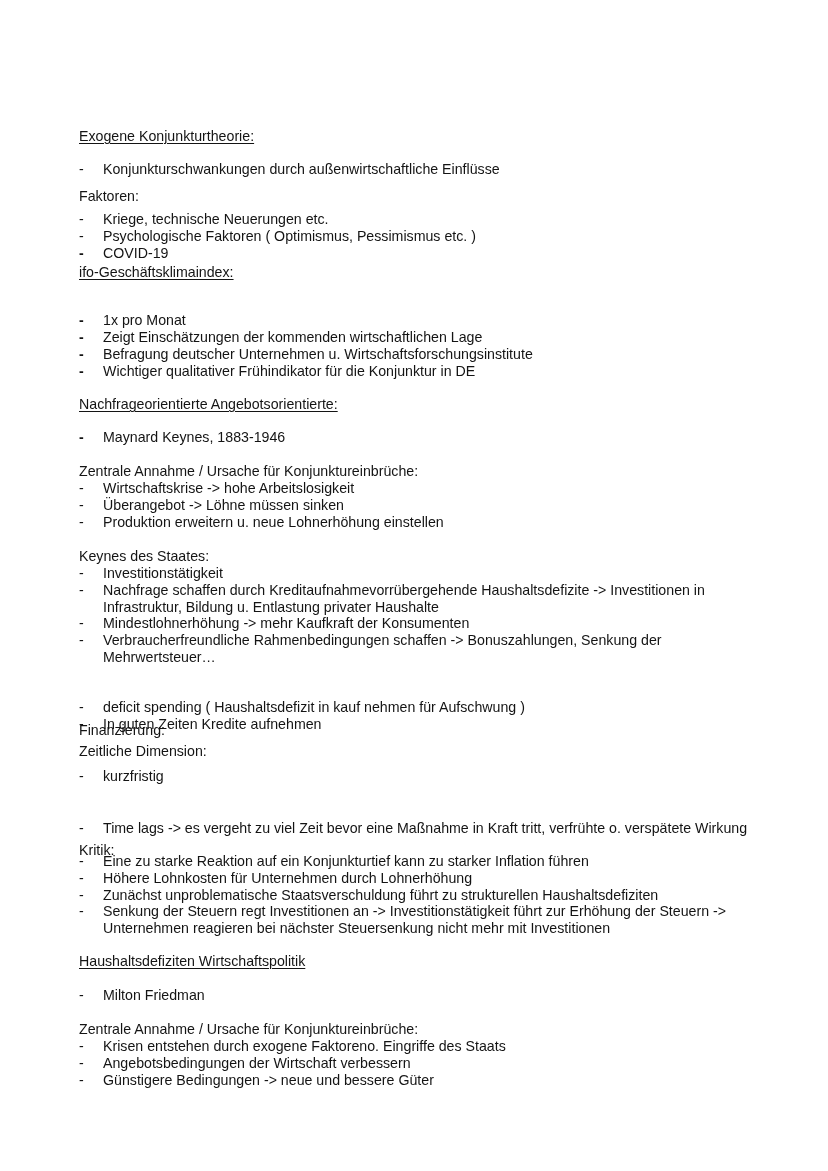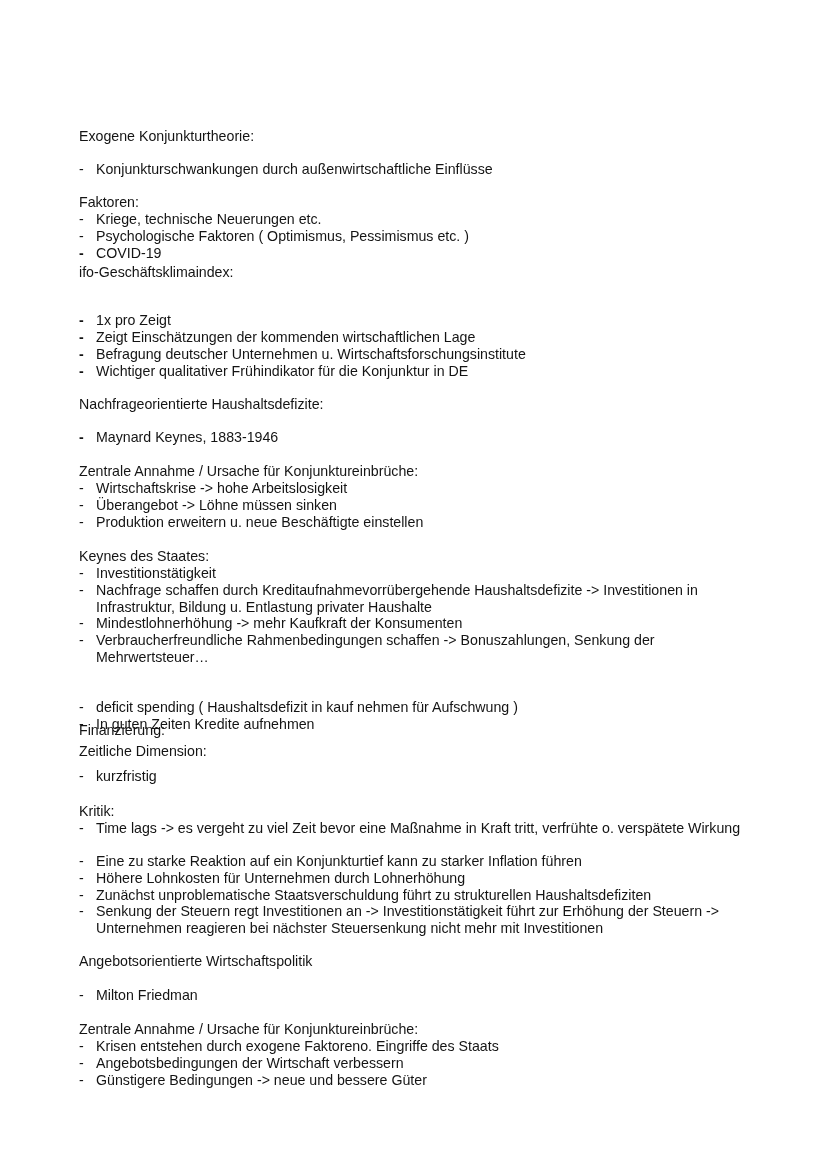--- a/index.html
+++ b/index.html
@@ -1,84 +1,84 @@
 <!DOCTYPE html>
 <html><head>
 <meta charset="utf-8">
 <style>
   html, body { margin: 0; padding: 0; background: #ffffff; }
   body { width: 828px; height: 1171px; position: relative; overflow: hidden;
          font-family: "Liberation Sans", sans-serif; color: #141414; font-size: 14.2px; }
   .ln { position: absolute; left: 79px; white-space: nowrap; line-height: 17px; }
-  .u { text-underline-offset: 2px; text-decoration-thickness: 1px; }
+  .u { text-decoration: underline; text-underline-offset: 2px; text-decoration-thickness: 1px; }
   .b { font-weight: normal; }
   .item { position: absolute; left: 79px; line-height: 16.8px; width: 690px; }
   .dash { position: absolute; left: 0; top: 0; width: 16px; }
-  .txt { display: block; margin-left: 17px; white-space: normal; }
+  .txt { display: block; margin-left: 24px; white-space: normal; }
   .dash.bold { font-weight: bold; }
 </style>
 </head>
 <body>
 
 <div class="ln u" style="top:128px">Exogene Konjunkturtheorie:</div>
 <div class="item" style="top:161px">
     <span class="dash">-</span>
     <span class="txt">Konjunkturschwankungen durch außenwirtschaftliche Einflüsse</span>
   </div>
 
-<div class="ln" style="top:194px">Faktoren:</div>
+<div class="ln" style="top:188px">Faktoren:</div>
 <div class="item" style="top:211px">
     <span class="dash">-</span>
     <span class="txt">Kriege, technische Neuerungen etc.</span>
   </div>
 <div class="item" style="top:228px">
     <span class="dash">-</span>
     <span class="txt">Psychologische Faktoren ( Optimismus, Pessimismus etc. )</span>
   </div>
 <div class="item" style="top:245px">
     <span class="dash bold">-</span>
     <span class="txt b">COVID-19</span>
   </div>
 
 <div class="ln u" style="top:264px">ifo-Geschäftsklimaindex:</div>
 <div class="item" style="top:312px">
     <span class="dash bold">-</span>
-    <span class="txt">1x pro Zeigt</span>
+    <span class="txt">1x pro Monat</span>
   </div>
 <div class="item" style="top:329px">
     <span class="dash bold">-</span>
     <span class="txt">Zeigt Einschätzungen der kommenden wirtschaftlichen Lage</span>
   </div>
 <div class="item" style="top:346px">
     <span class="dash bold">-</span>
     <span class="txt">Befragung deutscher Unternehmen u. Wirtschaftsforschungsinstitute</span>
   </div>
 <div class="item" style="top:363px">
     <span class="dash bold">-</span>
     <span class="txt">Wichtiger qualitativer Frühindikator für die Konjunktur in DE</span>
   </div>
 
-<div class="ln u" style="top:396px">Nachfrageorientierte Haushaltsdefizite:</div>
+<div class="ln u" style="top:396px">Nachfrageorientierte Angebotsorientierte:</div>
 <div class="item" style="top:429px">
     <span class="dash bold">-</span>
     <span class="txt">Maynard Keynes, 1883-1946</span>
   </div>
 
 <div class="ln b" style="top:463px">Zentrale Annahme / Ursache für Konjunktureinbrüche:</div>
 <div class="item" style="top:480px">
     <span class="dash">-</span>
     <span class="txt">Wirtschaftskrise -&gt; hohe Arbeitslosigkeit</span>
   </div>
 <div class="item" style="top:497px">
     <span class="dash">-</span>
     <span class="txt">Überangebot -&gt; Löhne müssen sinken</span>
   </div>
 <div class="item" style="top:514px">
     <span class="dash">-</span>
-    <span class="txt">Produktion erweitern u. neue Beschäftigte einstellen</span>
+    <span class="txt">Produktion erweitern u. neue Lohnerhöhung einstellen</span>
   </div>
 
 <div class="ln b" style="top:548px">Keynes des Staates:</div>
 <div class="item" style="top:565px">
     <span class="dash">-</span>
     <span class="txt">Investitionstätigkeit</span>
   </div>
 <div class="item" style="top:582px">
     <span class="dash">-</span>
     <span class="txt">Nachfrage schaffen durch Kreditaufnahmevorrübergehende Haushaltsdefizite -&gt; Investitionen in Infrastruktur, Bildung u. Entlastung privater Haushalte</span>
@@ -101,21 +101,21 @@
     <span class="dash">-</span>
     <span class="txt">In guten Zeiten Kredite aufnehmen</span>
   </div>
 
 <div class="ln b" style="top:743px">Zeitliche Dimension:</div>
 <div class="item" style="top:768px">
     <span class="dash">-</span>
     <span class="txt">kurzfristig</span>
   </div>
 
-<div class="ln b" style="top:803px">Kritik:</div>
+<div class="ln b" style="top:842px">Kritik:</div>
 <div class="item" style="top:820px">
     <span class="dash">-</span>
     <span class="txt">Time lags -&gt; es vergeht zu viel Zeit bevor eine Maßnahme in Kraft tritt, verfrühte o. verspätete Wirkung</span>
   </div>
 <div class="item" style="top:853px">
     <span class="dash">-</span>
     <span class="txt">Eine zu starke Reaktion auf ein Konjunkturtief kann zu starker Inflation führen</span>
   </div>
 <div class="item" style="top:870px">
     <span class="dash">-</span>
@@ -123,21 +123,21 @@
   </div>
 <div class="item" style="top:887px">
     <span class="dash">-</span>
     <span class="txt">Zunächst unproblematische Staatsverschuldung führt zu strukturellen Haushaltsdefiziten</span>
   </div>
 <div class="item" style="top:903px">
     <span class="dash">-</span>
     <span class="txt">Senkung der Steuern regt Investitionen an -&gt; Investitionstätigkeit führt zur Erhöhung der Steuern -&gt; Unternehmen reagieren bei nächster Steuersenkung nicht mehr mit Investitionen</span>
   </div>
 
-<div class="ln u" style="top:953px">Angebotsorientierte Wirtschaftspolitik</div>
+<div class="ln u" style="top:953px">Haushaltsdefiziten Wirtschaftspolitik</div>
 <div class="item" style="top:987px">
     <span class="dash">-</span>
     <span class="txt">Milton Friedman</span>
   </div>
 
 <div class="ln b" style="top:1021px">Zentrale Annahme / Ursache für Konjunktureinbrüche:</div>
 <div class="item" style="top:1038px">
     <span class="dash">-</span>
     <span class="txt">Krisen entstehen durch exogene Faktoreno. Eingriffe des Staats</span>
   </div>

